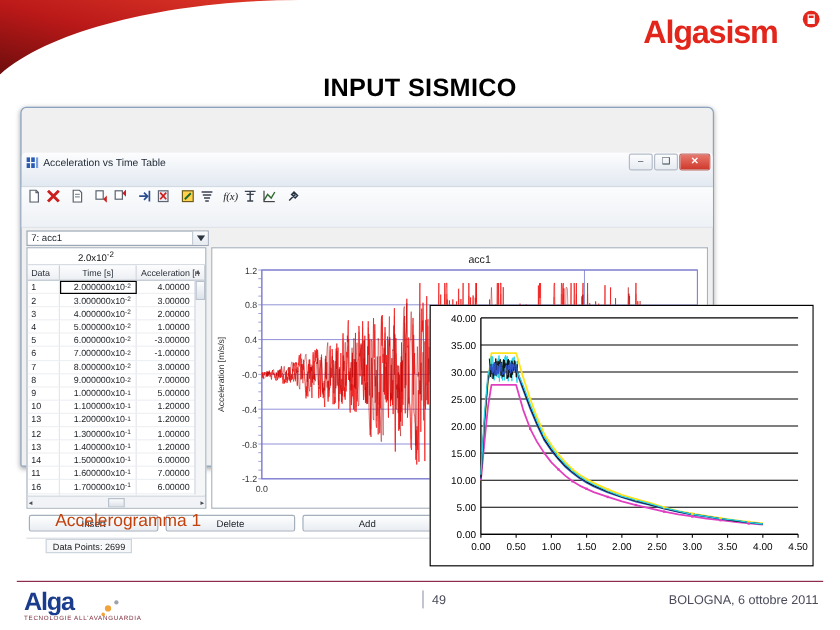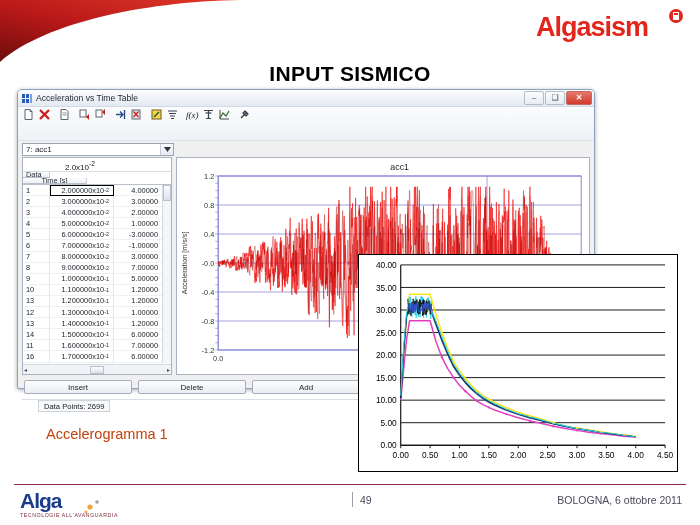--- a/index.html
+++ b/index.html
@@ -54,24 +54,25 @@
   
   #dlg {
     position:absolute; left:17px; top:89px; width:578px; height:300px;
     background:#f0f0f0;
     border:1px solid #8aa3c0;
     border-radius:5px 5px 2px 2px;
     box-shadow:0 1px 4px rgba(0,0,0,.35);
     font-size:9px;
   }
   .titlebar {
-    height:17px; position:relative;
+    height:29px; position:relative;
     background:linear-gradient(#fdfdfe,#eef2f7 55%,#e3e9f1);
     border-radius:4px 4px 0 0;
     border-bottom:1px solid #d2dae4;
+    margin-top:37px;
   }
   .title-icon {
     position:absolute; left:4px; top:4px; width:10px; height:9px;
   }
   .title-text {
     position:absolute; left:18px; top:3px;
     font-size:8.6px; color:#1c2733; white-space:nowrap;
   }
   .winbtns { position:absolute; right:2px; top:1px; display:flex; gap:1px; }
   .winbtn {
@@ -126,21 +127,21 @@
     width:150px; background:#fff; border:1px solid #a9b3bf;
     position:relative; overflow:hidden;
   }
   .editbox {
     height:14px; border-bottom:1px solid #d8dde3; position:relative;
     background:#fff;
   }
   .editbox .val {
     position:absolute; left:42px; top:2px; font-size:8px; color:#111;
   }
-  .thead { display:flex; height:13px;flex-direction:column; }
+  .thead { display:flex; height:13px; }
   .th {
     border-right:1px solid #c9d0d8; border-bottom:1px solid #b9c1cb;
     background:linear-gradient(#fdfdfe,#eceff3);
     font-size:7.4px; color:#2a3038;
     display:flex; align-items:center; justify-content:center;
     overflow:hidden; white-space:nowrap;
   }
   .th.c0 { width:27px; justify-content:flex-start; padding-left:3px; }
   .th.c1 { width:64px; }
   .th.c2 { flex:1; position:relative; }

